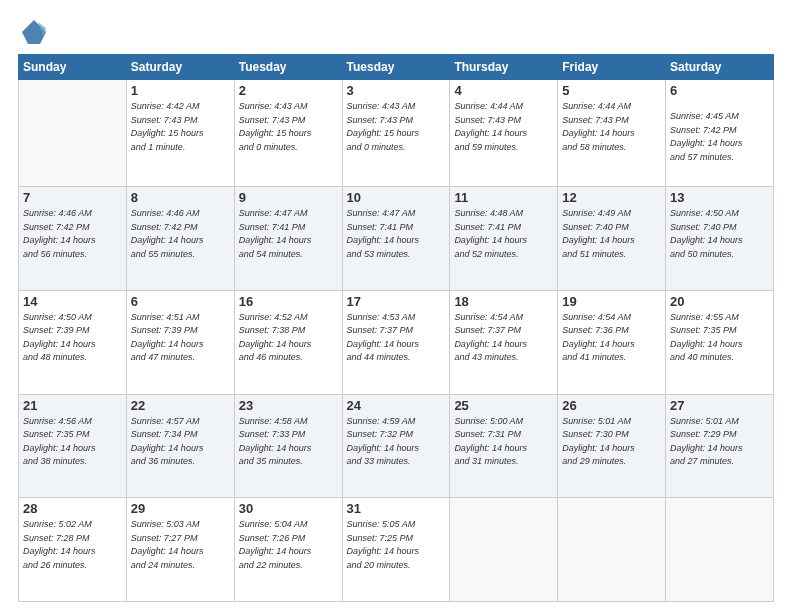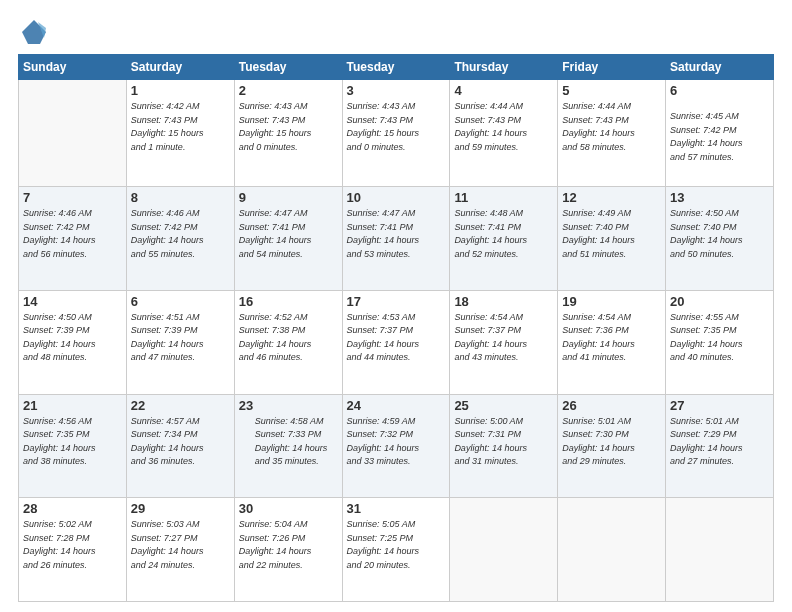--- a/index.html
+++ b/index.html
@@ -290,21 +290,21 @@
           </td>
           <td>
             <span class="day-number">22</span>
             <div class="day-info" style="white-space: pre-line;">Sunrise: 4:57 AM
 Sunset: 7:34 PM
 Daylight: 14 hours
 and 36 minutes.</div>
           </td>
           <td>
             <span class="day-number">23</span>
-            <div class="day-info" style="white-space: pre-line; margin-left: 16px;">Sunrise: 4:58 AM
+            <div class="day-info" style="white-space: pre-line;">Sunrise: 4:58 AM
 Sunset: 7:33 PM
 Daylight: 14 hours
 and 35 minutes.</div>
           </td>
           <td>
             <span class="day-number">24</span>
             <div class="day-info" style="white-space: pre-line;">Sunrise: 4:59 AM
 Sunset: 7:32 PM
 Daylight: 14 hours
 and 33 minutes.</div>

